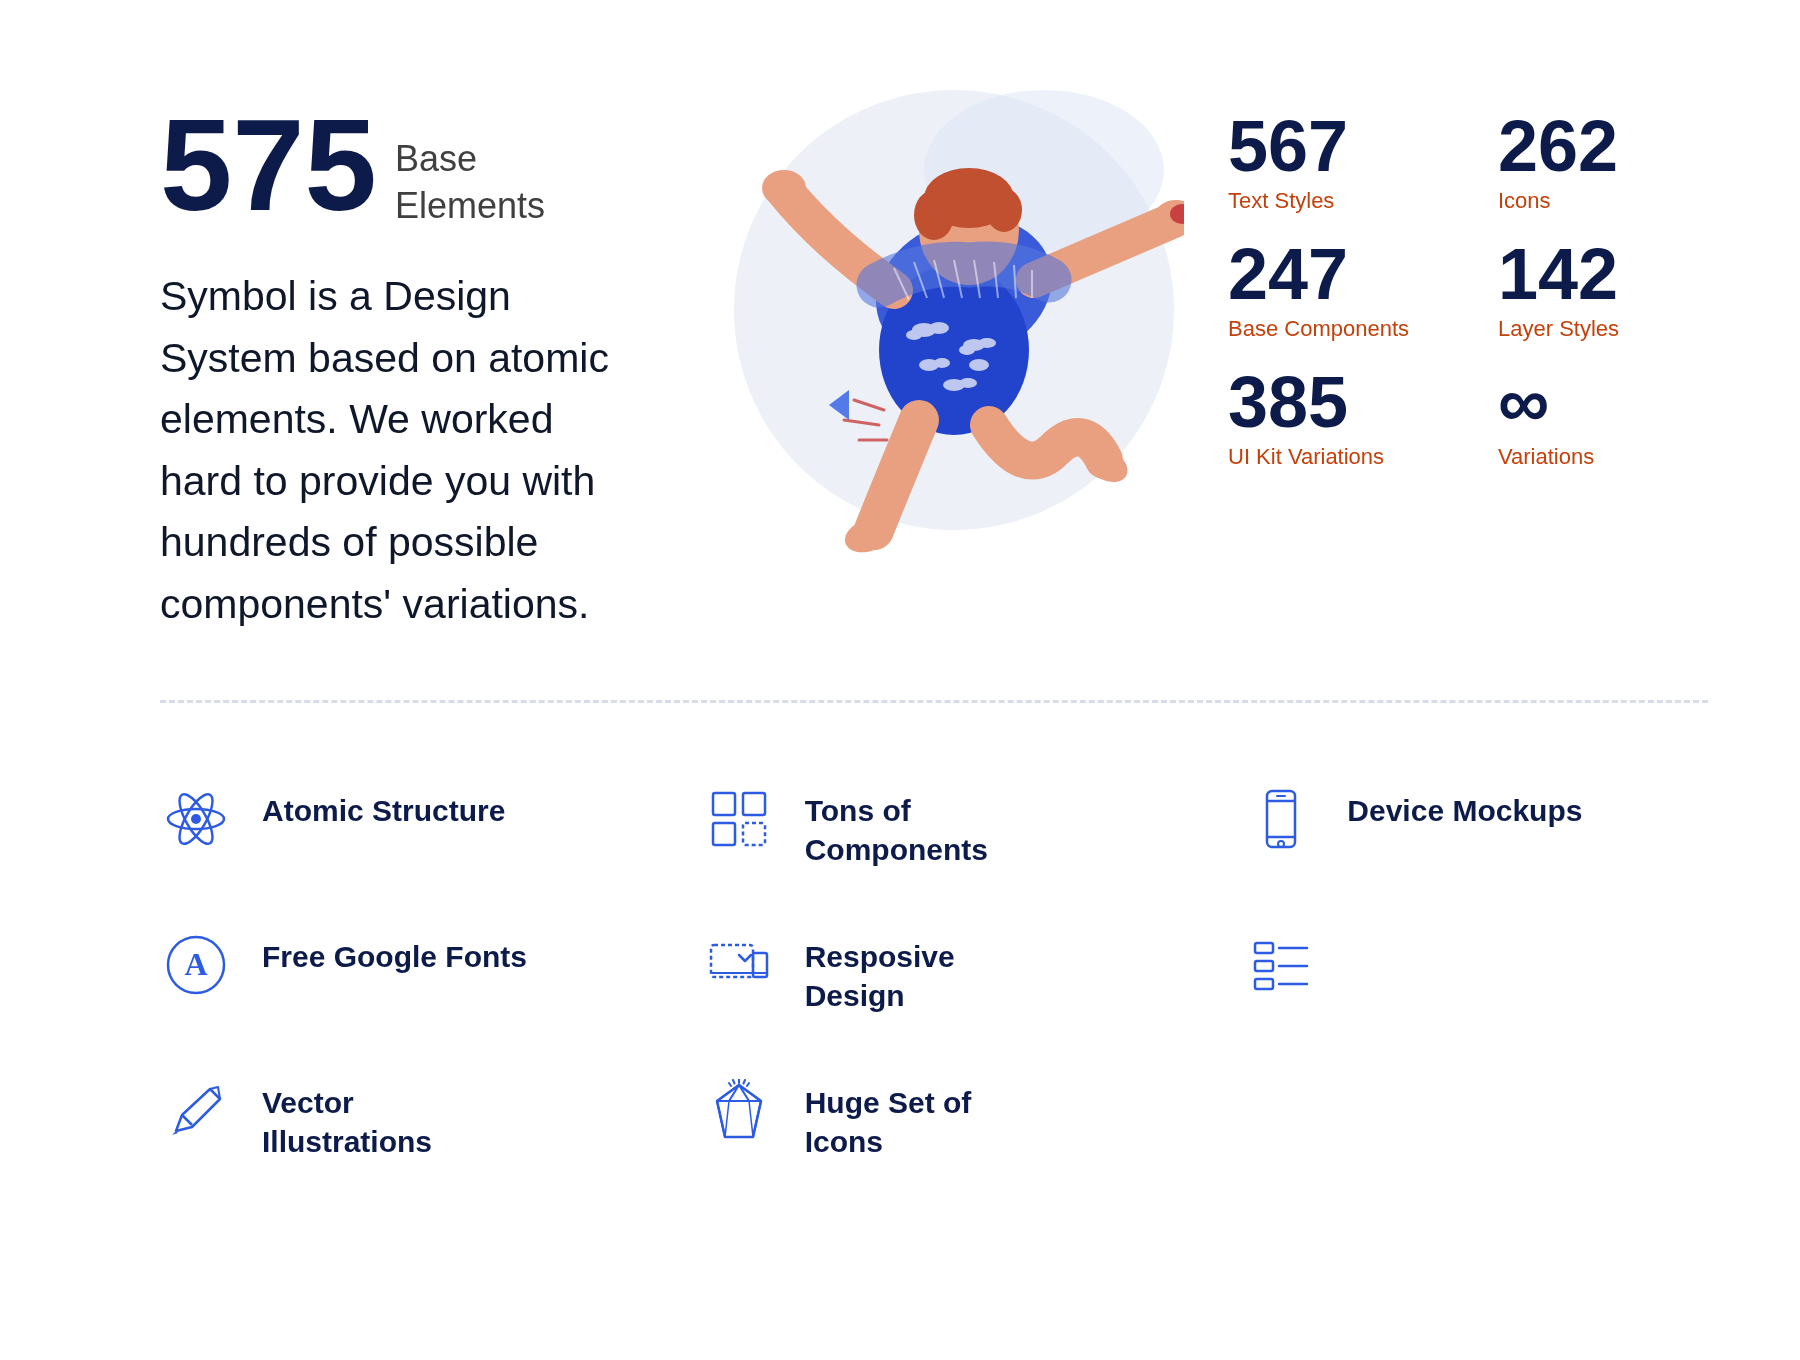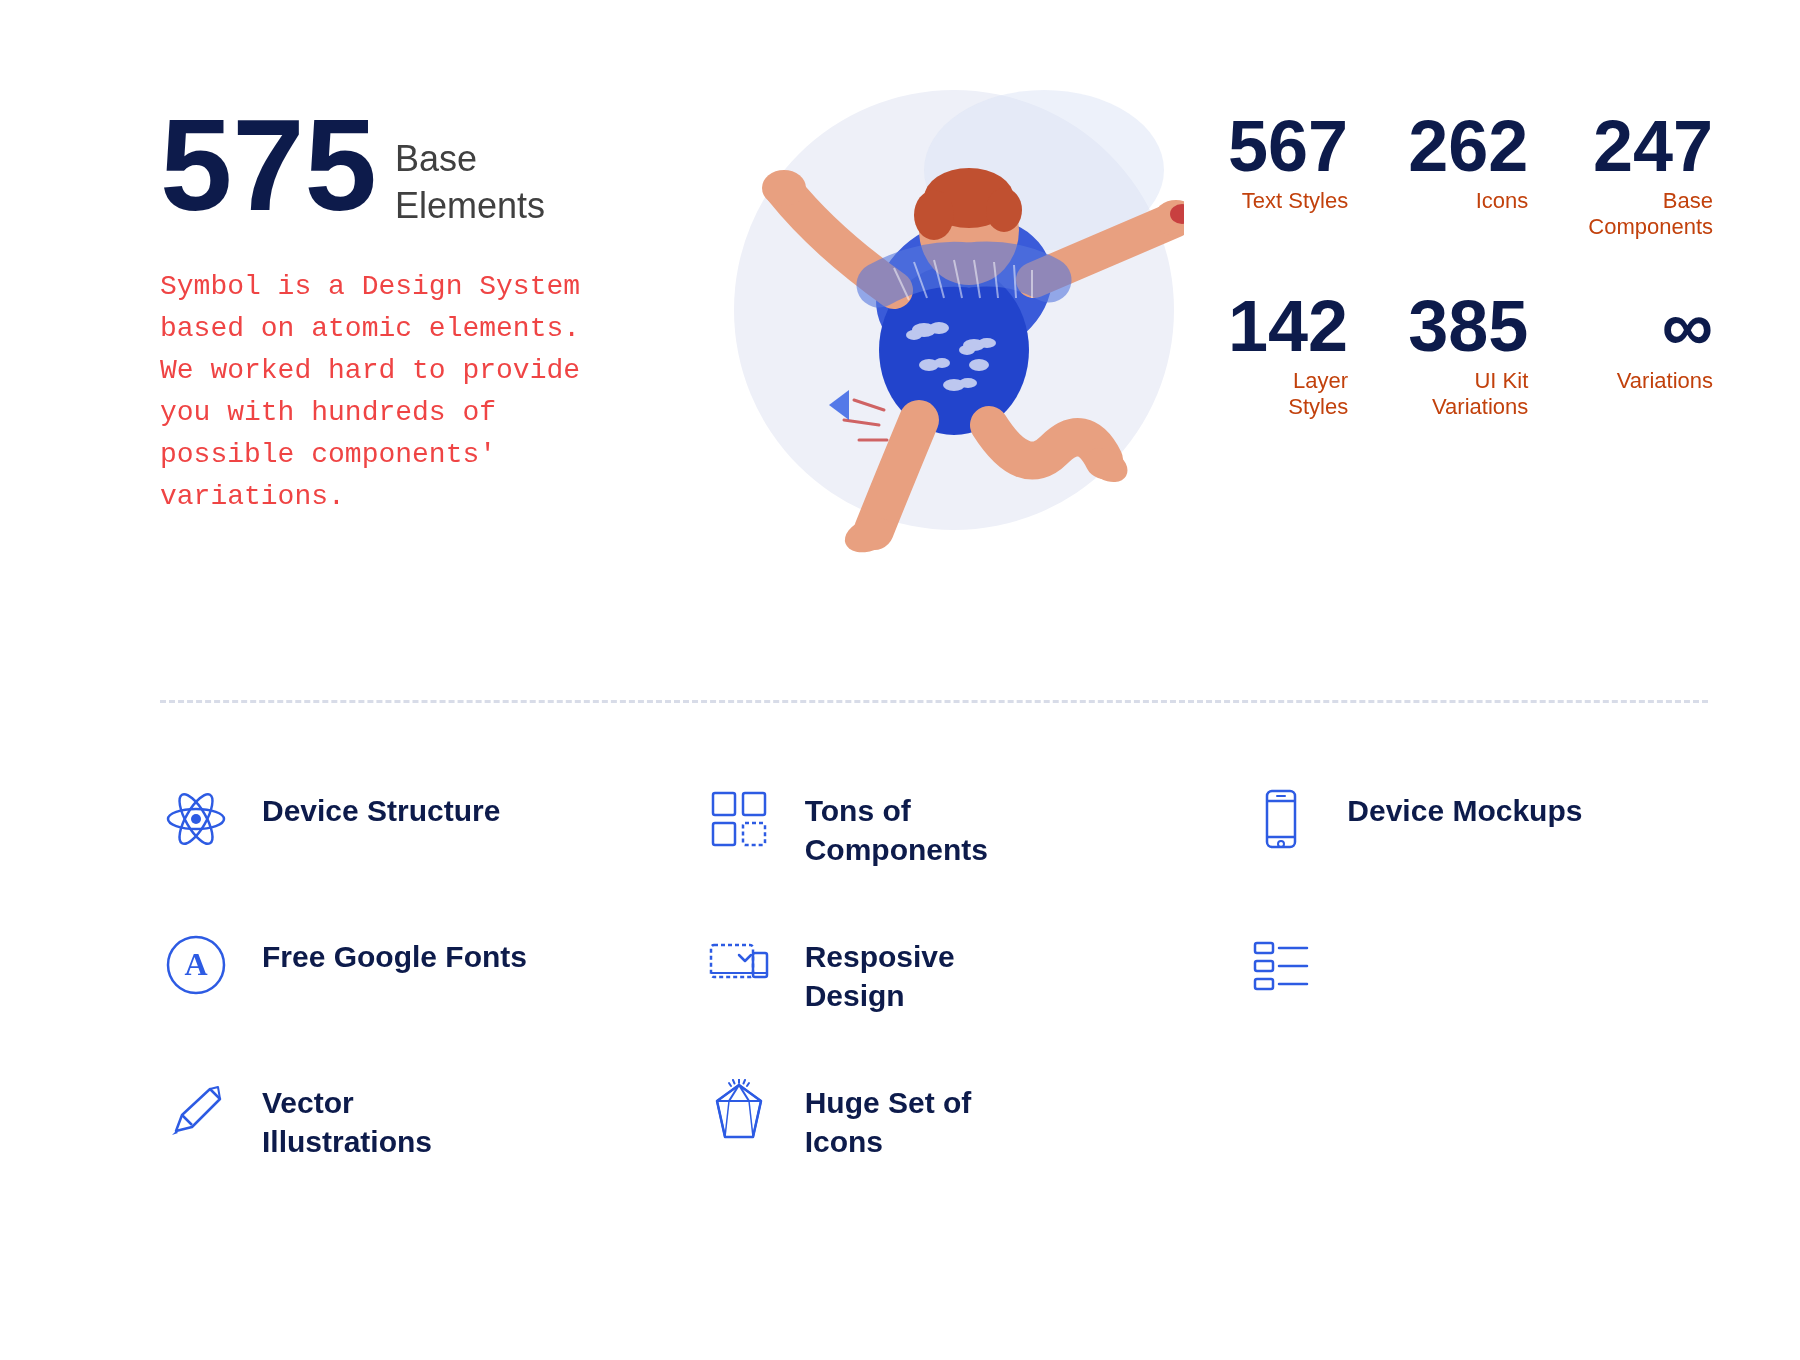--- a/index.html
+++ b/index.html
@@ -51,26 +51,25 @@
       padding-top: 10px;
     }
 
     .hero-number-row {
       display: flex;
       align-items: flex-end;
       margin-bottom: 36px;
     }
 
     .description-text {
-      color: #ef4444;
-      font-size: 28px;
+      color: #0f172a;
+      font-size: 41px;
       line-height: 1.5;
       max-width: 470px;
       font-weight: 400;
-      font-family: Liberation Mono, monospace;
     }
 
     
     .illustration-area {
       flex: 1;
       position: relative;
       display: flex;
       justify-content: center;
       align-items: center;
       min-height: 520px;
@@ -93,25 +92,24 @@
       z-index: 1;
       width: 460px;
       height: 500px;
     }
 
     
     .stats-panel {
       width: 480px;
       flex-shrink: 0;
       display: grid;
-      grid-template-columns: 1fr 1fr 1fr;
-      gap: 50px 60px;
+      grid-template-columns: 1fr 1fr;
+      gap: 24px 60px;
       padding-top: 30px;
       z-index: 2;
-      text-align: right;
     }
 
     .stat-item {}
 
     .stat-number {
       font-size: 72px;
       font-weight: 800;
       color: #0d1b4b;
       line-height: 1;
     }
@@ -298,21 +296,21 @@
 
     <div class="feature-item">
       <div class="feature-icon">
         <svg viewBox="0 0 64 64" fill="none" xmlns="http://www.w3.org/2000/svg">
           <ellipse cx="32" cy="32" rx="28" ry="10" stroke="#2d5be3" stroke-width="2.5" fill="none"></ellipse>
           <ellipse cx="32" cy="32" rx="28" ry="10" stroke="#2d5be3" stroke-width="2.5" fill="none" transform="rotate(60 32 32)"></ellipse>
           <ellipse cx="32" cy="32" rx="28" ry="10" stroke="#2d5be3" stroke-width="2.5" fill="none" transform="rotate(120 32 32)"></ellipse>
           <circle cx="32" cy="32" r="5" fill="#2d5be3"></circle>
         </svg>
       </div>
-      <div class="feature-label">Device Structure</div>
+      <div class="feature-label">Atomic Structure</div>
     </div>
 
     <div class="feature-item">
       <div class="feature-icon">
         <svg viewBox="0 0 64 64" fill="none" xmlns="http://www.w3.org/2000/svg">
           <rect x="6" y="6" width="22" height="22" rx="2" stroke="#2d5be3" stroke-width="2.5" fill="none"></rect>
           <rect x="36" y="6" width="22" height="22" rx="2" stroke="#2d5be3" stroke-width="2.5" fill="none"></rect>
           <rect x="6" y="36" width="22" height="22" rx="2" stroke="#2d5be3" stroke-width="2.5" fill="none"></rect>
           <rect x="36" y="36" width="22" height="22" rx="2" stroke="#2d5be3" stroke-width="2.5" fill="none" stroke-dasharray="4 3"></rect>
         </svg>

